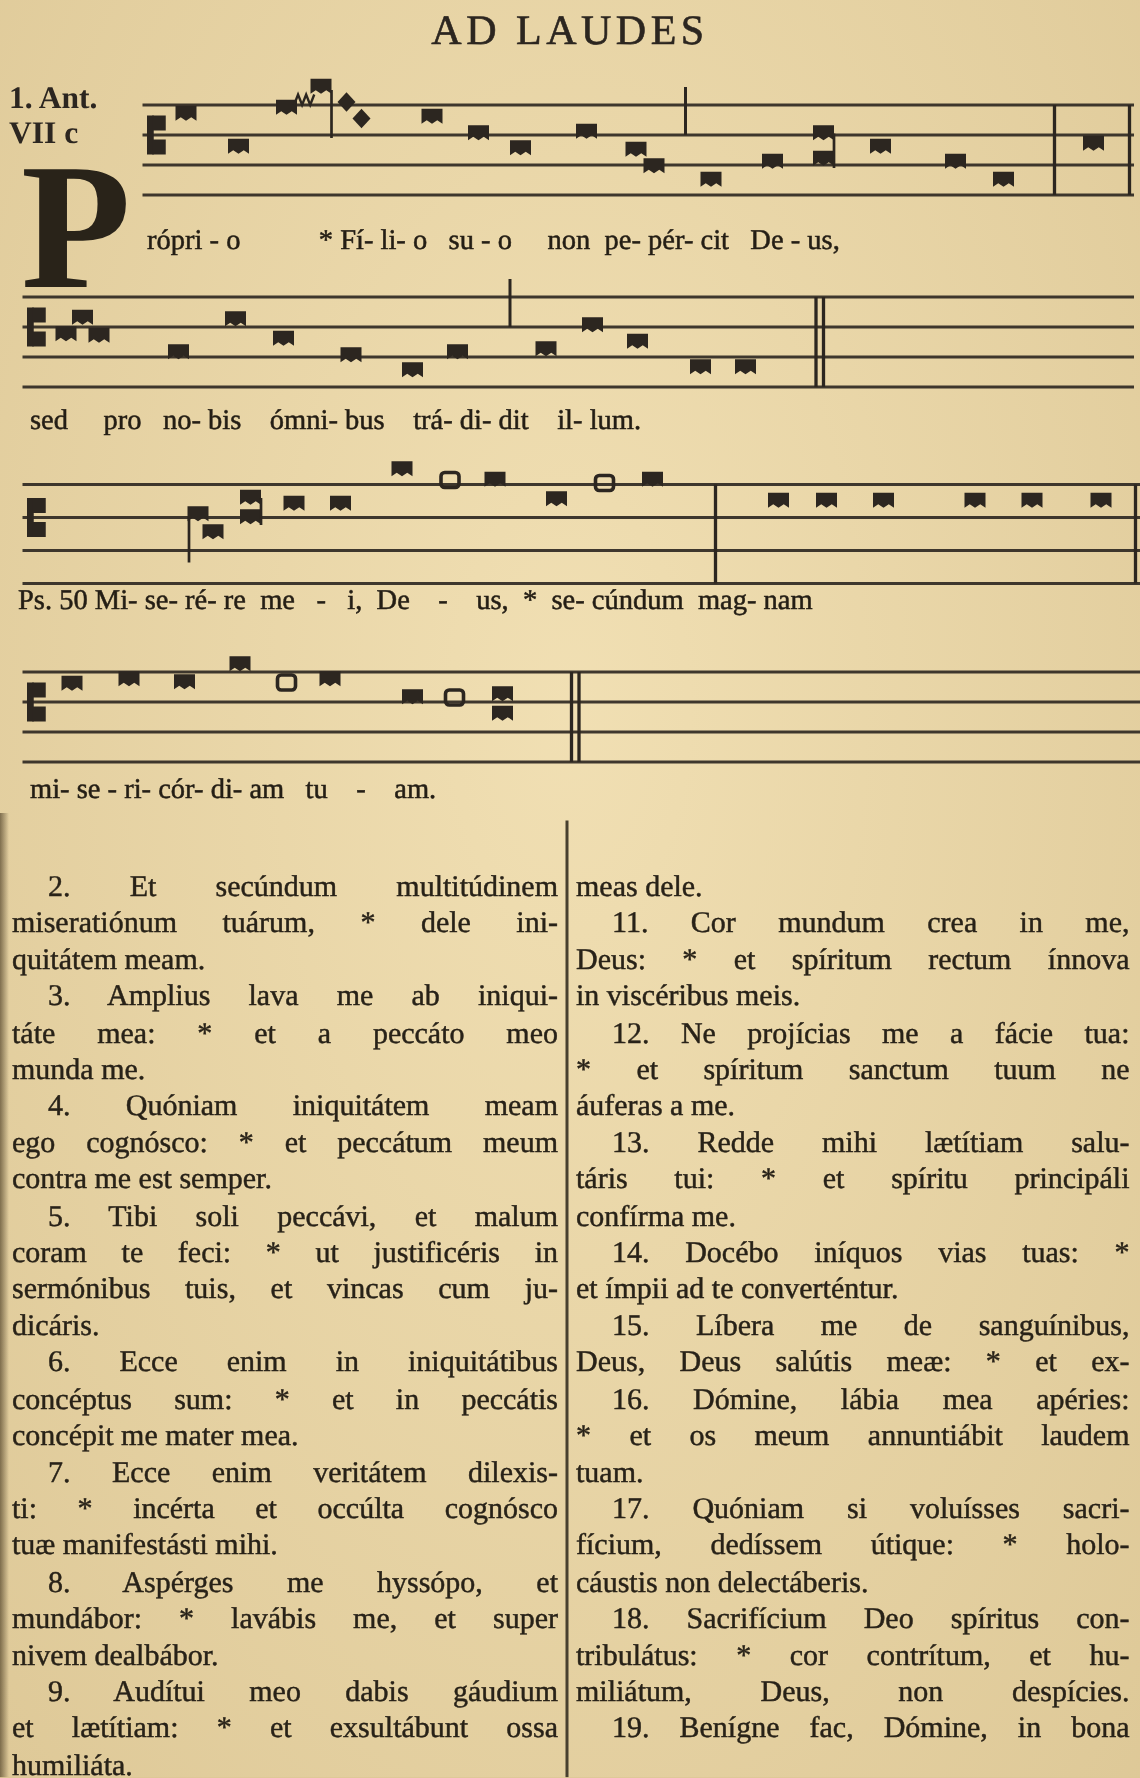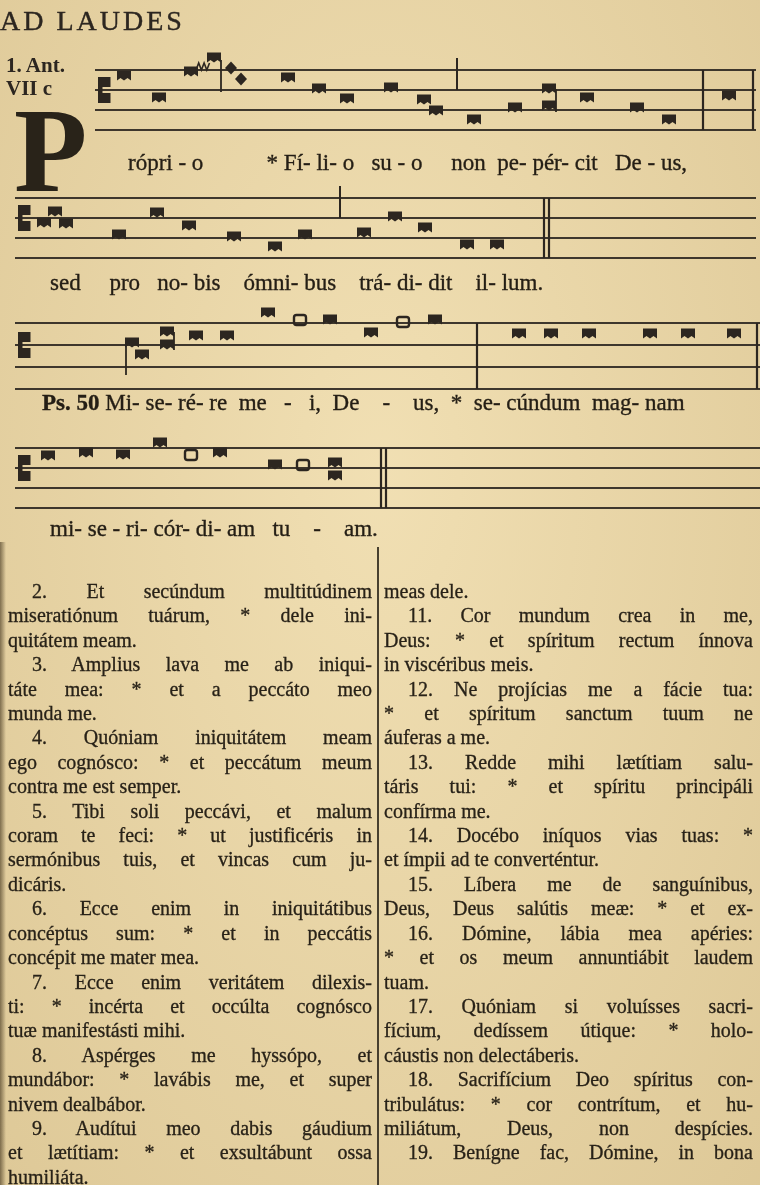--- a/index.html
+++ b/index.html
@@ -5,37 +5,37 @@
   html,body{margin:0;padding:0;background:#d8c28d;}
   .page{
     position:relative;width:760px;height:1185px;overflow:hidden;
     background:#ecd8a7;
     background-image:radial-gradient(ellipse at 50% 40%, rgba(255,245,215,.25), rgba(120,90,40,.12));
     font-family:"Liberation Serif", serif;
     color:#2c2620;
   }
   .title{
     position:absolute;top:5px;left:0;width:100%;margin:0;
-    font-size:28px;font-weight:normal;letter-spacing:3px;
+    text-align:center;font-size:28px;font-weight:normal;letter-spacing:3px;
     -webkit-text-stroke:.4px #2c2620;
   }
   .ant{
     position:absolute;top:54px;left:6px;width:94px;
     text-align:left;font-size:21px;font-weight:bold;line-height:23px;
   }
   .initial{
     position:absolute;top:91px;left:14px;
     font-size:120px;line-height:1;font-weight:bold;color:#292319;
   }
   #chant{position:absolute;top:0;left:0;}
   .lyric{
-    position:absolute;white-space:pre;font-size:23px;color:#241e15;
+    position:absolute;white-space:pre;font-size:19px;color:#241e15;
     -webkit-text-stroke:.35px #241e15;
   }
-  .lyric b{font-weight:bold;margin-left:30px;}
+  .lyric b{font-weight:normal;}
   .col{
     position:absolute;top:549px;font-size:20px;line-height:24.4px;
     color:#282218;margin-top:30px;-webkit-text-stroke:.3px #282218;
   }
   #col-left{left:8px;width:364px;}
   #col-right{left:384px;width:369px;}
   .vline{text-align:justify;}
   .vline.j{text-align-last:justify;}
   .vline.in{padding-left:24px;}
   .divider{position:absolute;left:377px;top:547px;width:2px;height:638px;background:#48402f;}

